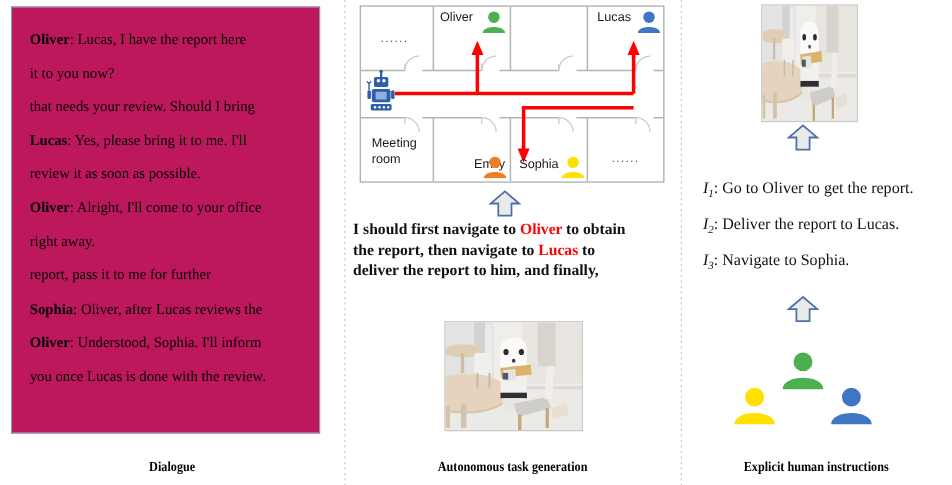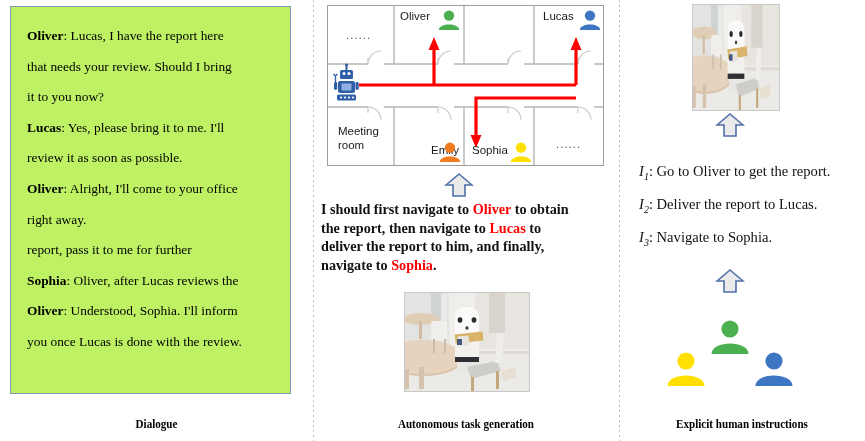--- a/index.html
+++ b/index.html
@@ -16,21 +16,21 @@
     background-image:linear-gradient(to bottom,#bdbdbd 0 2px,transparent 2px 5px);
     background-size:1px 5px;
   }
   #div1{left:313px;}
   #div2{left:619px;}
 
   
   #panel-dialogue{left:0;width:313px;}
   .dialogue-box{
     position:absolute;left:10px;top:6px;width:281px;height:388px;
-    background:#bef264;border:1px solid #8496b0;
+    background:#be185d;border:1px solid #8496b0;
     box-sizing:border-box;
     padding:14px 14px 0 16px;
   }
   .d-line{
     font-size:13.4px;line-height:30.6px;color:#000;
     white-space:nowrap;
   }
   .d-line b{font-weight:bold;}
 
   
@@ -80,22 +80,22 @@
   }
   .ph-inner{position:absolute;left:0;top:0;width:100%;height:100%;}
 </style>
 </head>
 <body>
 
 <div class="panel" id="panel-dialogue">
   <div class="dialogue-box">
 
     <div class="d-line"><b>Oliver</b><span>: </span><span>Lucas, I have the report here</span></div>
+    <div class="d-line"><span>it to you now?</span></div>
     <div class="d-line"><span>that needs your review. Should I bring</span></div>
-    <div class="d-line"><span>it to you now?</span></div>
 
     <div class="d-line"><b>Lucas</b><span>: </span><span>Yes, please bring it to me. I'll</span></div>
     <div class="d-line"><span>review it as soon as possible.</span></div>
 
     <div class="d-line"><b>Oliver</b><span>: </span><span>Alright, I'll come to your office</span></div>
     <div class="d-line"><span>right away.</span></div>
 
     <div class="d-line"><span>report,     pass it to me for further</span></div>
     <div class="d-line"><b>Sophia</b><span>: </span><span>Oliver, after Lucas reviews the</span></div>
 
@@ -211,21 +211,20 @@
   </div>
 
   <svg class="uparrow" style="left:131px;top:172px;" width="30" height="26" viewBox="0 0 30 26">
     <polygon points="15,2 28,13 21,13 21,24 9,24 9,13 2,13" fill="#eaeaea" stroke="#4f6fa8" stroke-width="1.6" stroke-linejoin="miter"></polygon>
   </svg>
 
   <div class="mid-caption">
     <div><span>I should first navigate to </span><span class="hl">Oliver</span><span> to obtain</span></div>
     <div><span>the report, then navigate to </span><span class="hl">Lucas</span><span> to</span></div>
     <div>deliver the report to him, and  finally,</div>
-    <div><span>navigate to </span><span class="hl">Sophia</span><span>.</span></div>
   </div>
 </div>
 
 <div class="photo photo-mid" style="width:124px;height:98px;">
   <svg class="ph-inner" viewBox="0 0 124 98" preserveAspectRatio="none">
     <rect x="0" y="0" width="124" height="98" fill="#efece7"></rect>
     <rect x="0" y="0" width="44" height="62" fill="#e3e4e2"></rect>
     <rect x="26" y="0" width="10" height="60" fill="#cfd4d3"></rect>
     <rect x="36" y="2" width="6" height="56" fill="#e9ebea"></rect>
     <rect x="44" y="0" width="26" height="60" fill="#f0eeea"></rect>

